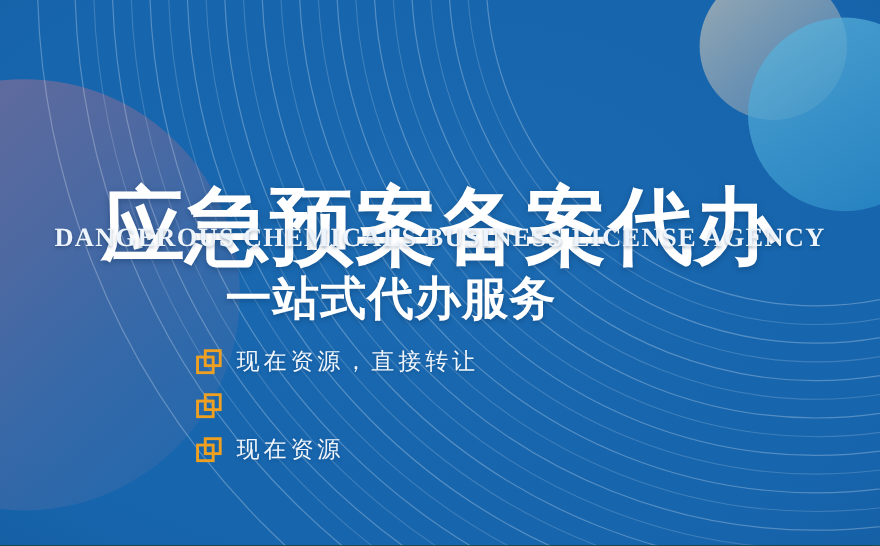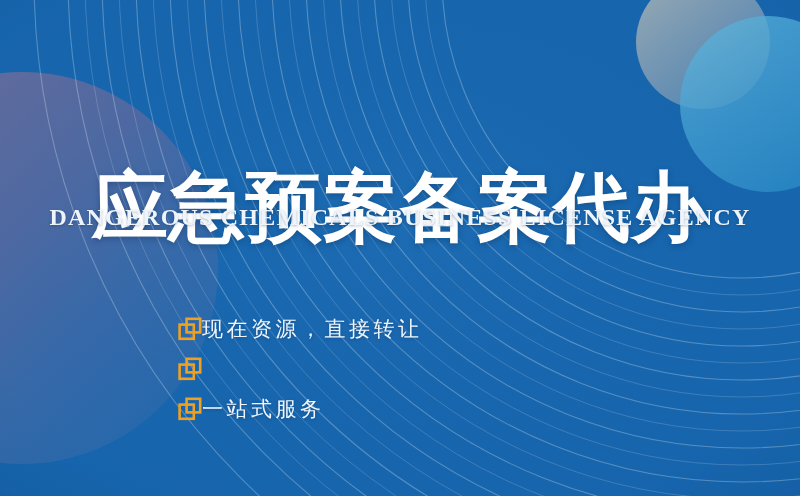--- a/index.html
+++ b/index.html
@@ -64,20 +64,21 @@
   .features{
     position:absolute;
     left:178px;top:316px;
     display:flex;
     flex-direction:column;
     gap:14px;
   }
   .feature{
     display:flex;
     align-items:center;
+    gap:13px;
     height:26px;
   }
   .feature-icon{
     width:24px;height:24px;
     flex:0 0 24px;
     display:block;
   }
   .feature-label{
     color:#f0f6fc;
     font-size:21px;
@@ -161,20 +162,21 @@
       </g>
     </svg>
   </div>
 
   <div class="content">
 
     <h1 class="title">应急预案备案代办</h1>
 
     <div class="subtitle">DANGEROUS CHEMICALS BUSINESS LICENSE AGENCY</div>
 
+    <div class="tagline">一站式代办服务</div>
 
     <ul class="features" style="list-style:none;margin:0;padding:0;">
 
       <li class="feature">
         <span class="feature-icon">
           <svg viewBox="0 0 24 24" width="24" height="24" xmlns="http://www.w3.org/2000/svg">
             <rect x="1.6" y="7.6" width="14.2" height="14.2" fill="none" stroke="#f0a020" stroke-width="2.6"></rect>
             <rect x="8.6" y="1.8" width="13.6" height="13.6" fill="none" stroke="#f0a020" stroke-width="2.6"></rect>
           </svg>
         </span>
@@ -190,18 +192,18 @@
         </span>
       </li>
 
       <li class="feature">
         <span class="feature-icon">
           <svg viewBox="0 0 24 24" width="24" height="24" xmlns="http://www.w3.org/2000/svg">
             <rect x="1.6" y="7.6" width="14.2" height="14.2" fill="none" stroke="#f0a020" stroke-width="2.6"></rect>
             <rect x="8.6" y="1.8" width="13.6" height="13.6" fill="none" stroke="#f0a020" stroke-width="2.6"></rect>
           </svg>
         </span>
-        <span class="feature-label">一站式服务</span>
+        <span class="feature-label">现在资源</span>
       </li>
 
     </ul>
   </div>
 </div>
 
 </body></html>

